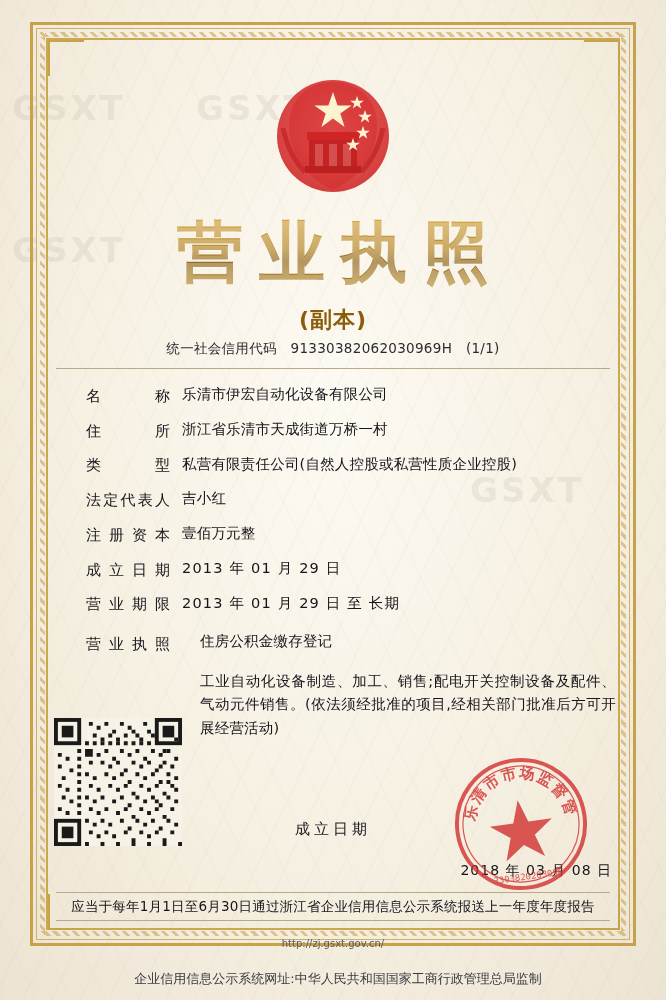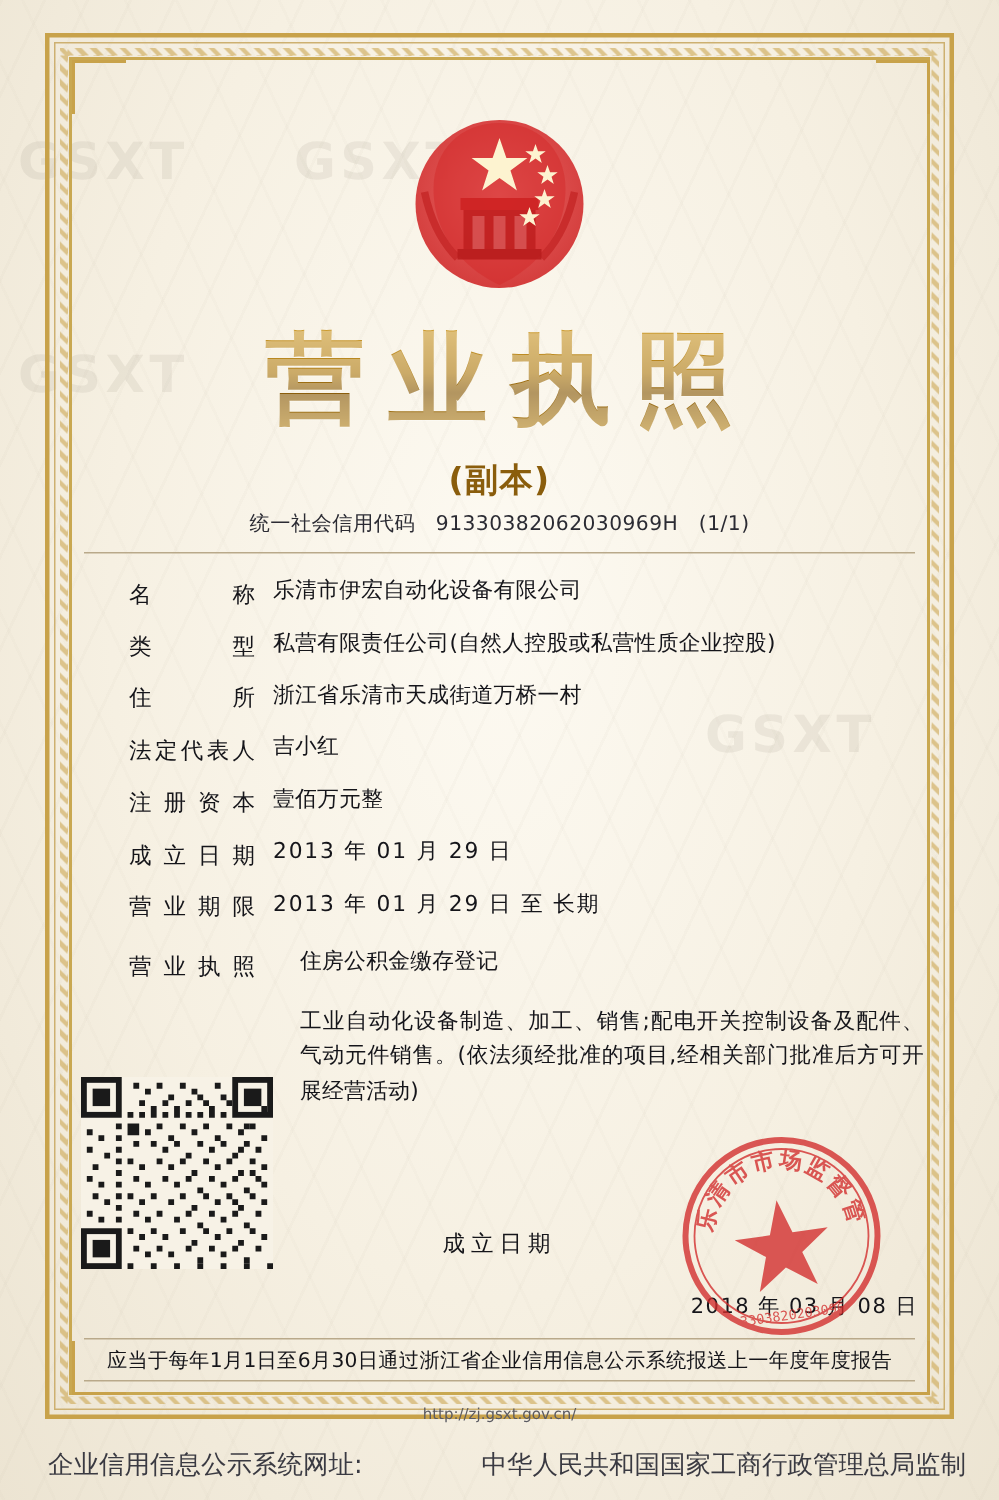--- a/index.html
+++ b/index.html
@@ -249,22 +249,22 @@
     text-align: center;
     font-size: 10px;
     color: #5a5a62;
   }
   .footer {
     position: absolute;
     bottom: 12px;
     left: 32px;
     right: 22px;
     display: flex;
-    justify-content: space-between;
-    font-size: 17px;
+    justify-content: center;
+    font-size: 13px;
     color: #3a3a42;
   }
 </style>
 </head>
 <body>
 
 <div class="page">
   <div class="watermark"></div>
 
   <div class="wm-text" style="left:12px; top:88px;">GSXT</div>
@@ -320,26 +320,26 @@
   </div>
 
   <div class="sep s1"></div>
 
   <div class="fields">
     <div class="row">
       <div class="label">名称</div>
       <div class="value">乐清市伊宏自动化设备有限公司</div>
     </div>
     <div class="row">
+      <div class="label">住所</div>
+      <div class="value">浙江省乐清市天成街道万桥一村</div>
+    </div>
+    <div class="row">
       <div class="label">类型</div>
       <div class="value">私营有限责任公司(自然人控股或私营性质企业控股)</div>
-    </div>
-    <div class="row">
-      <div class="label">住所</div>
-      <div class="value">浙江省乐清市天成街道万桥一村</div>
     </div>
     <div class="row">
       <div class="label">法定代表人</div>
       <div class="value">吉小红</div>
     </div>
     <div class="row">
       <div class="label">注册资本</div>
       <div class="value">壹佰万元整</div>
     </div>
     <div class="row">

